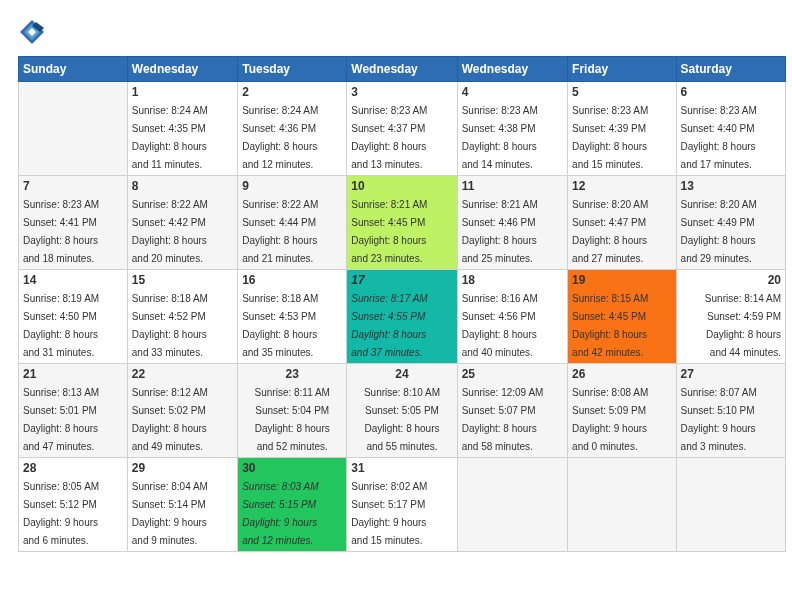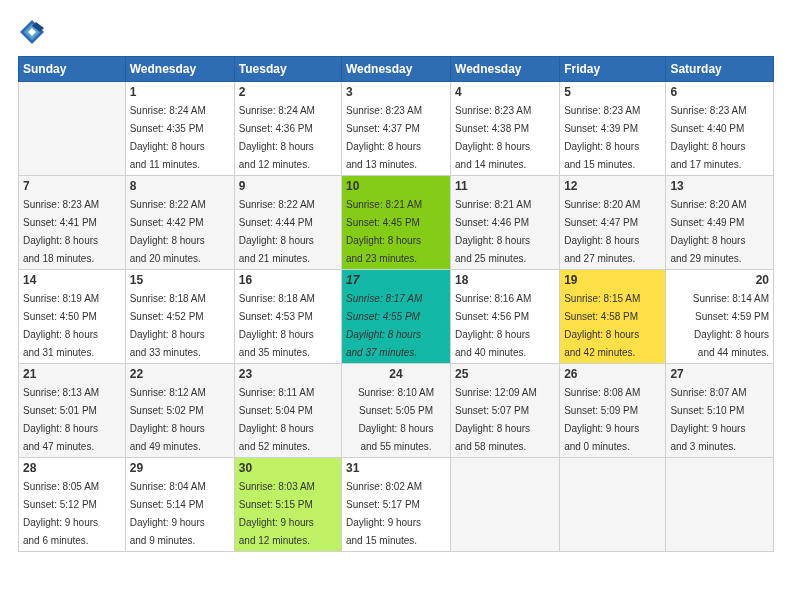--- a/index.html
+++ b/index.html
@@ -6,21 +6,21 @@
     body {
       width: 792px;
       height: 612px;
       font-family: Arial, Helvetica, sans-serif;
       background: #fff;
       overflow: hidden;
     }
     .page {
       width: 792px;
       height: 612px;
-      padding: 18px 18px 10px 18px;
+      padding: 18px 6px 10px 18px;
     }
     .header {
       display: flex;
       justify-content: space-between;
       align-items: flex-start;
       margin-bottom: 10px;
     }
     .logo {
       display: flex;
       align-items: center;
@@ -171,21 +171,21 @@
 Daylight: 8 hours
 and 18 minutes.</span></td>
           <td style="background: rgb(245, 245, 245);"><span class="day-num">8</span><span class="day-info" style="white-space: pre-line;">Sunrise: 8:22 AM
 Sunset: 4:42 PM
 Daylight: 8 hours
 and 20 minutes.</span></td>
           <td style="background: rgb(245, 245, 245);"><span class="day-num">9</span><span class="day-info" style="white-space: pre-line;">Sunrise: 8:22 AM
 Sunset: 4:44 PM
 Daylight: 8 hours
 and 21 minutes.</span></td>
-          <td style="background: #84cc16; margin-top: 12px;"><span class="day-num">10</span><span class="day-info" style="white-space: pre-line;">Sunrise: 8:21 AM
+          <td style="background: #bef264; margin-top: 12px;"><span class="day-num">10</span><span class="day-info" style="white-space: pre-line;">Sunrise: 8:21 AM
 Sunset: 4:45 PM
 Daylight: 8 hours
 and 23 minutes.</span></td>
           <td style="background: rgb(245, 245, 245);"><span class="day-num">11</span><span class="day-info" style="white-space: pre-line;">Sunrise: 8:21 AM
 Sunset: 4:46 PM
 Daylight: 8 hours
 and 25 minutes.</span></td>
           <td style="background: rgb(245, 245, 245);"><span class="day-num">12</span><span class="day-info" style="white-space: pre-line;">Sunrise: 8:20 AM
 Sunset: 4:47 PM
 Daylight: 8 hours
@@ -209,39 +209,39 @@
 Daylight: 8 hours
 and 35 minutes.</span></td>
           <td style="background: #14b8a6; font-style: italic;"><span class="day-num">17</span><span class="day-info" style="white-space: pre-line;">Sunrise: 8:17 AM
 Sunset: 4:55 PM
 Daylight: 8 hours
 and 37 minutes.</span></td>
           <td style="background: rgb(255, 255, 255);"><span class="day-num">18</span><span class="day-info" style="white-space: pre-line;">Sunrise: 8:16 AM
 Sunset: 4:56 PM
 Daylight: 8 hours
 and 40 minutes.</span></td>
-          <td style="background: #fde047;"><span class="day-num">19</span><span class="day-info" style="white-space: pre-line;">Sunrise: 8:15 AM
-Sunset: 4:58 PM
+          <td style="background: #f97316;"><span class="day-num">19</span><span class="day-info" style="white-space: pre-line;">Sunrise: 8:15 AM
+Sunset: 4:45 PM
 Daylight: 8 hours
 and 42 minutes.</span></td>
           <td style="background: rgb(255, 255, 255); text-align: right;"><span class="day-num">20</span><span class="day-info" style="white-space: pre-line;">Sunrise: 8:14 AM
 Sunset: 4:59 PM
 Daylight: 8 hours
 and 44 minutes.</span></td>
         </tr>
         <tr>
           <td style="background: rgb(245, 245, 245);"><span class="day-num">21</span><span class="day-info" style="white-space: pre-line;">Sunrise: 8:13 AM
 Sunset: 5:01 PM
 Daylight: 8 hours
 and 47 minutes.</span></td>
           <td style="background: rgb(245, 245, 245);"><span class="day-num">22</span><span class="day-info" style="white-space: pre-line;">Sunrise: 8:12 AM
 Sunset: 5:02 PM
 Daylight: 8 hours
 and 49 minutes.</span></td>
-          <td style="background: rgb(245, 245, 245);"><span class="day-num">23</span><span class="day-info" style="white-space: pre-line;">Sunrise: 8:11 AM
+          <td style="background: rgb(245, 245, 245); text-align: center;"><span class="day-num">23</span><span class="day-info" style="white-space: pre-line;">Sunrise: 8:11 AM
 Sunset: 5:04 PM
 Daylight: 8 hours
 and 52 minutes.</span></td>
           <td style="background: rgb(245, 245, 245); text-align: center;"><span class="day-num">24</span><span class="day-info" style="white-space: pre-line;">Sunrise: 8:10 AM
 Sunset: 5:05 PM
 Daylight: 8 hours
 and 55 minutes.</span></td>
           <td style="background: rgb(245, 245, 245);"><span class="day-num">25</span><span class="day-info" style="white-space: pre-line;">Sunrise: 12:09 AM
 Sunset: 5:07 PM
 Daylight: 8 hours
@@ -257,21 +257,21 @@
         </tr>
         <tr>
           <td style="background: rgb(255, 255, 255);"><span class="day-num">28</span><span class="day-info" style="white-space: pre-line;">Sunrise: 8:05 AM
 Sunset: 5:12 PM
 Daylight: 9 hours
 and 6 minutes.</span></td>
           <td style="background: rgb(255, 255, 255);"><span class="day-num">29</span><span class="day-info" style="white-space: pre-line;">Sunrise: 8:04 AM
 Sunset: 5:14 PM
 Daylight: 9 hours
 and 9 minutes.</span></td>
-          <td style="background: #bef264;"><span class="day-num">30</span><span class="day-info" style="white-space: pre-line;">Sunrise: 8:03 AM
+          <td style="background: #22c55e;"><span class="day-num">30</span><span class="day-info" style="white-space: pre-line; font-style: italic;">Sunrise: 8:03 AM
 Sunset: 5:15 PM
 Daylight: 9 hours
 and 12 minutes.</span></td>
           <td style="background: rgb(255, 255, 255);"><span class="day-num">31</span><span class="day-info" style="white-space: pre-line;">Sunrise: 8:02 AM
 Sunset: 5:17 PM
 Daylight: 9 hours
 and 15 minutes.</span></td>
           <td class="empty-cell"></td>
           <td class="empty-cell"></td>
           <td class="empty-cell"></td>

